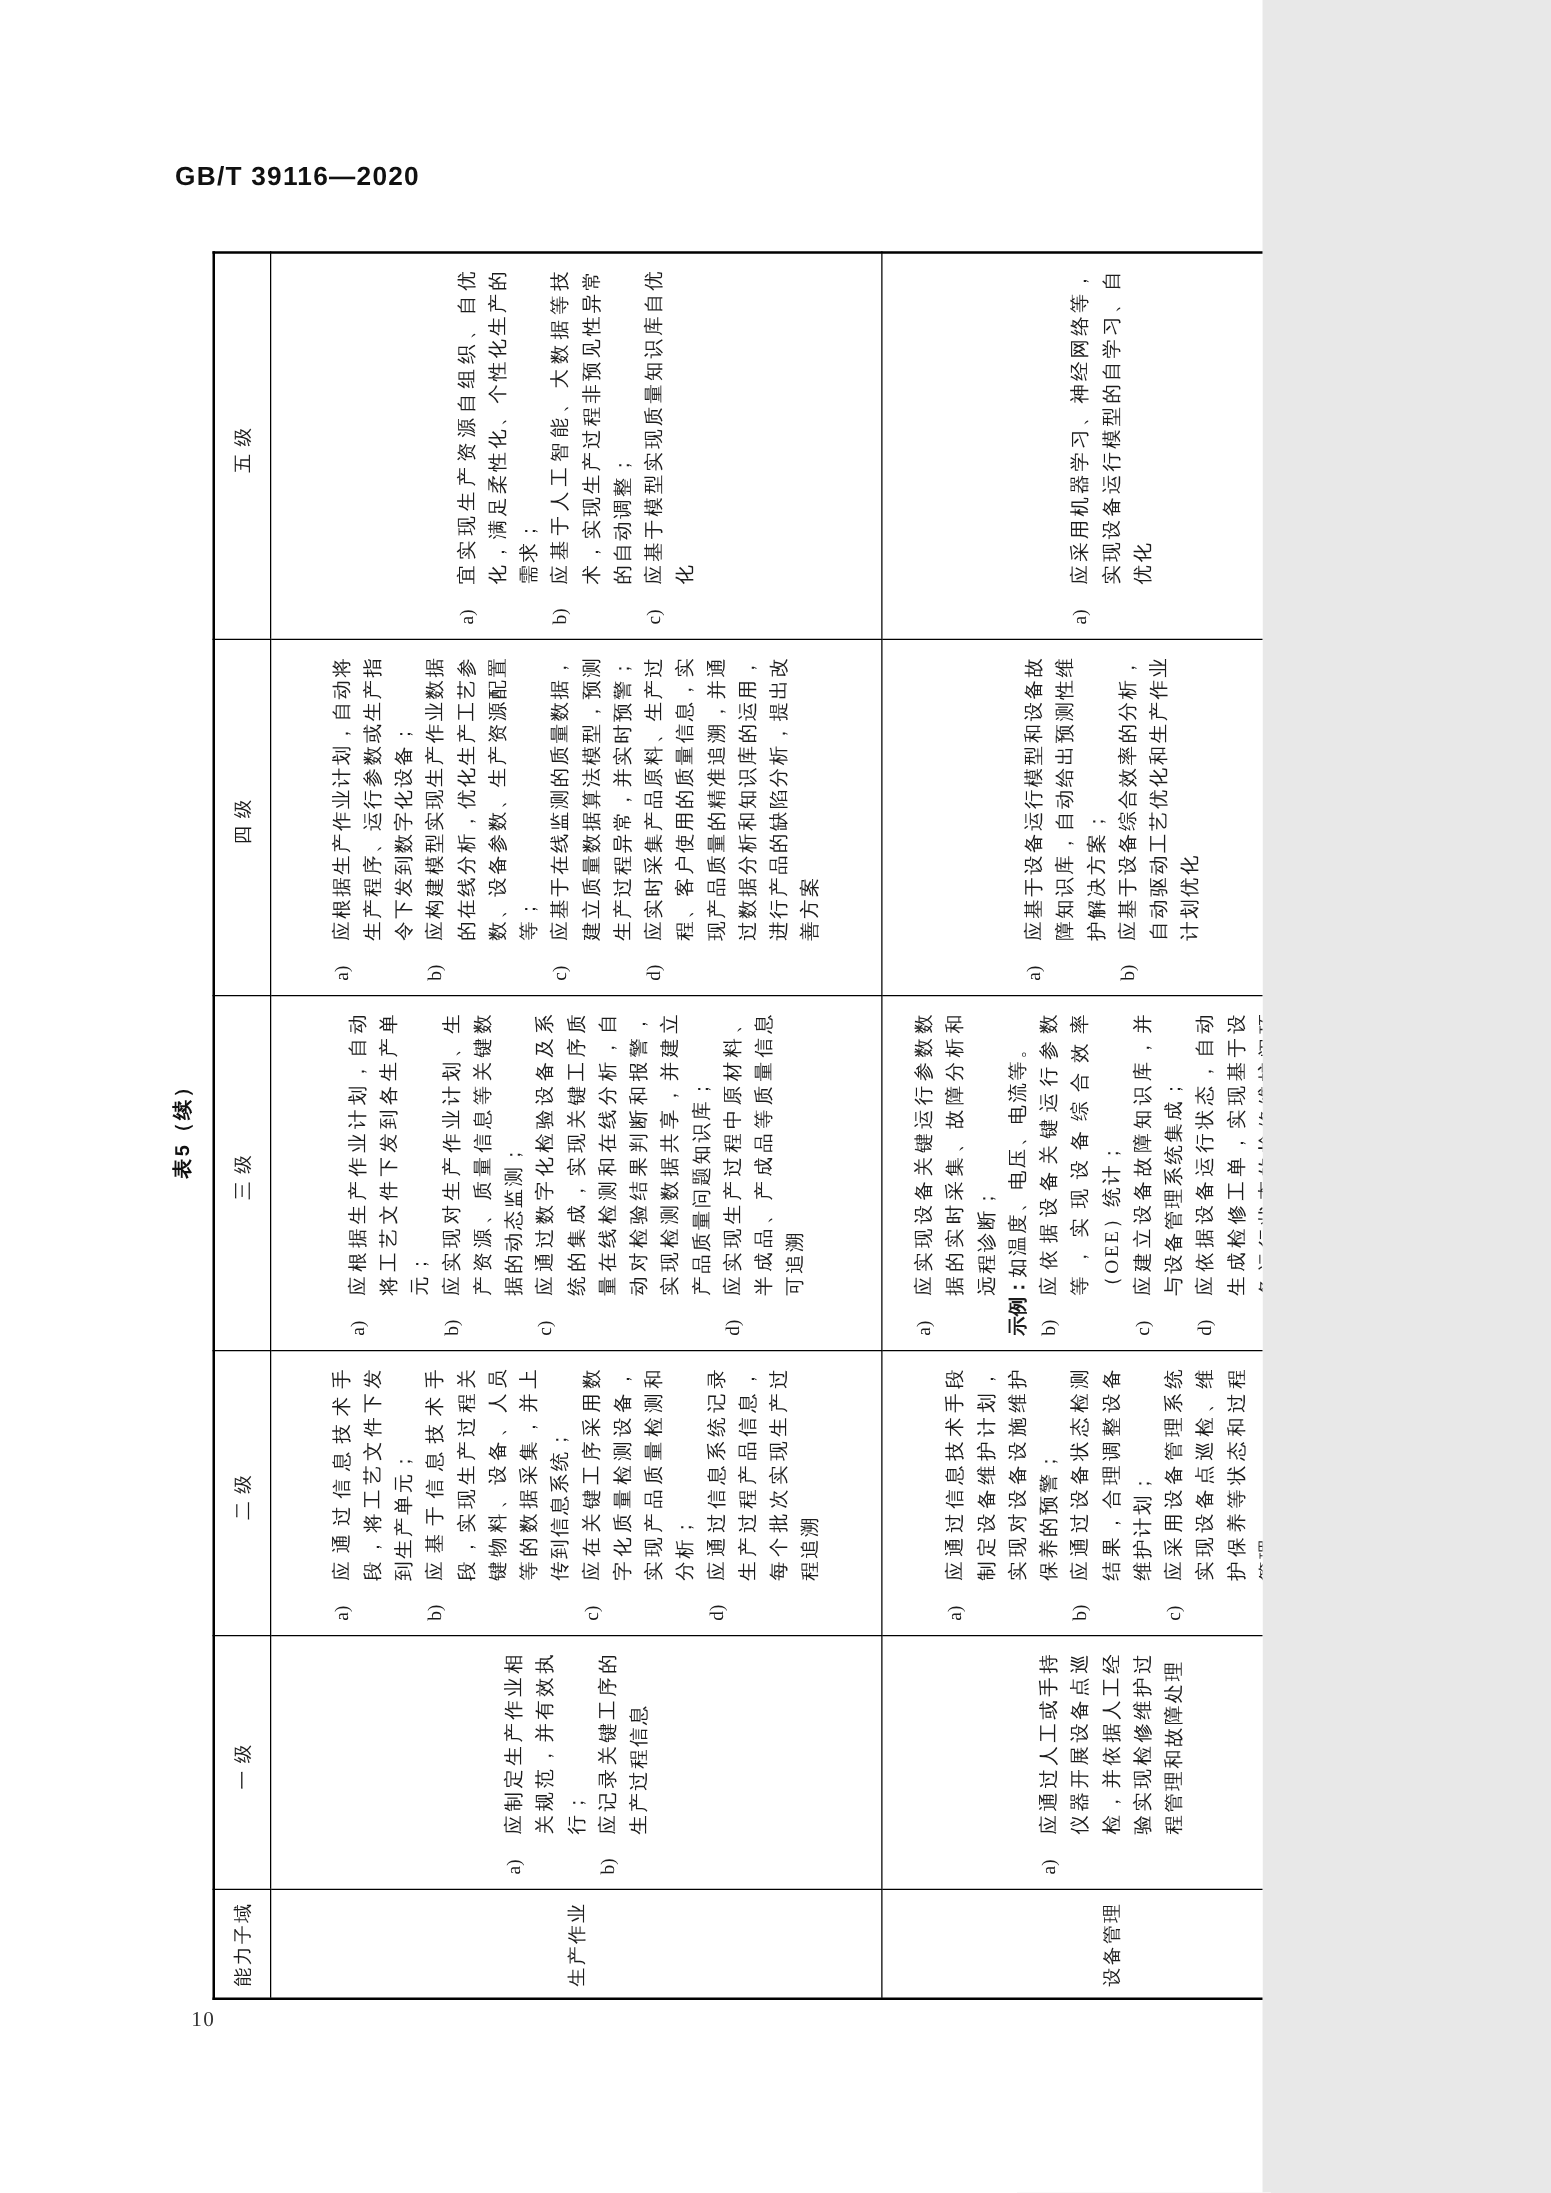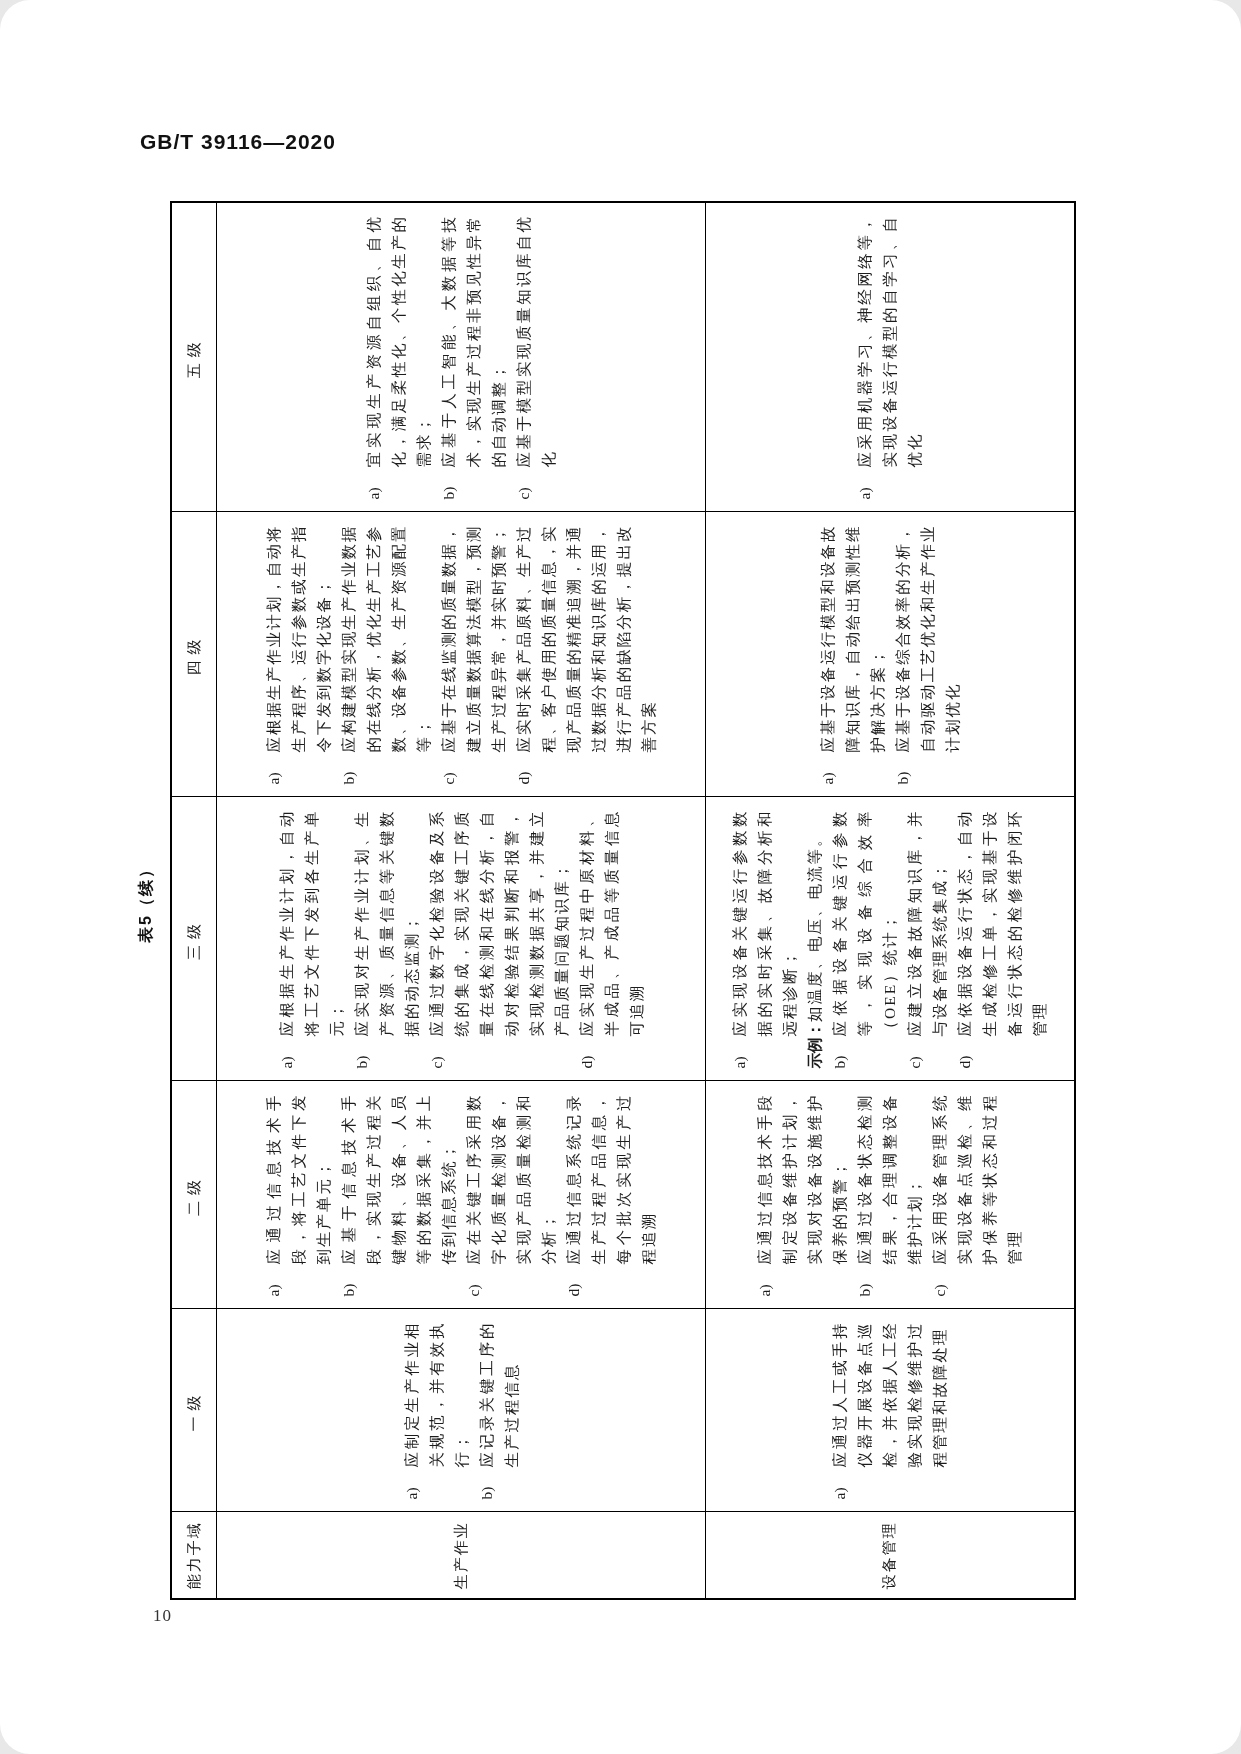--- a/index.html
+++ b/index.html
@@ -1,24 +1,23 @@
 <!DOCTYPE html>
 <html><head>
 <meta charset="utf-8">
 <style>
   html,body{margin:0;padding:0;}
   body{background:#e8e8e8;}
   .page{
     position:relative;
-    width:1241px;height:1754px;
+    width:1010px;height:1754px;
     background:#ffffff;
     overflow:hidden;
     font-family:"Liberation Serif","DejaVu Serif",serif;
     color:#1c1c1c;
-    border-radius:30px;
   }
   .doc-code{
     position:absolute;left:140px;top:130px;
     font-family:"Liberation Sans","DejaVu Sans",sans-serif;
     font-weight:bold;font-size:21px;letter-spacing:1px;color:#111;
   }
   .page-number{
     position:absolute;left:153px;top:1606px;
     font-size:17px;color:#333;letter-spacing:1px;text-align:center;
   }

